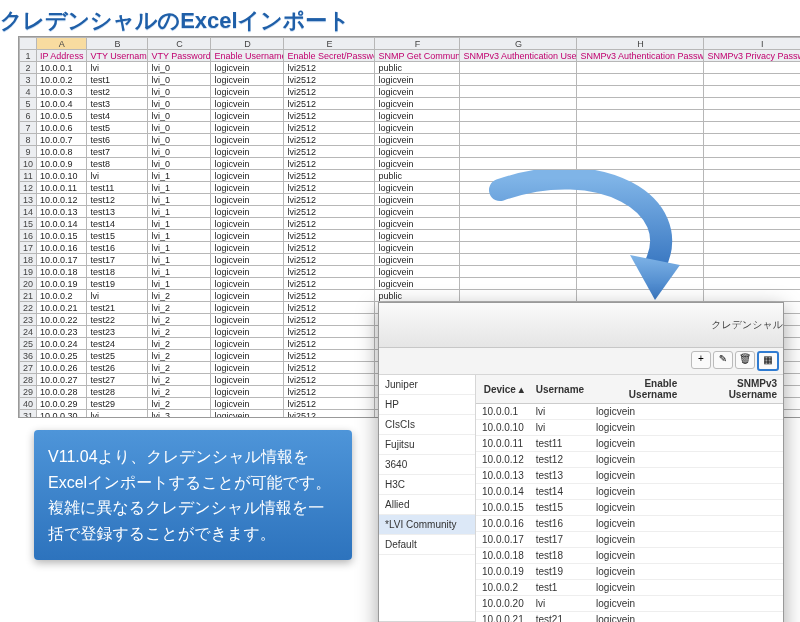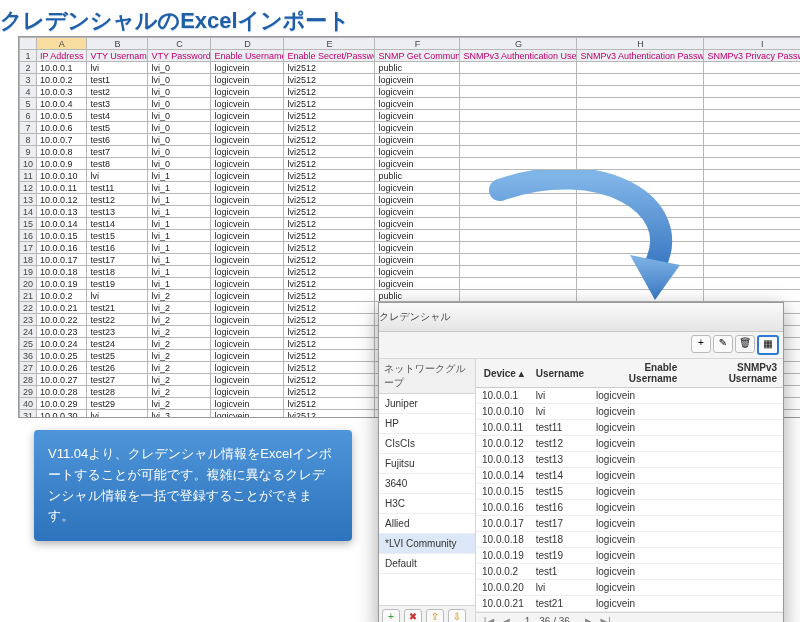--- a/index.html
+++ b/index.html
@@ -11,24 +11,24 @@
   .sheet th{background:#eceef1;color:#444;font-weight:normal;text-align:center}
   .sheet .rowh{background:#eceef1;color:#444;text-align:center;width:16px}
   .sheet .colhA{background:#f8dca0}
   .sheet thead th.col{color:#c0006e}
   .sheet td{color:#222}
   .sheet-wrap{max-height:380px;overflow:hidden}
   
   .arrow{position:absolute;left:480px;top:170px;width:220px;height:140px}
   .arrow svg{width:100%;height:100%}
   
-  .callout{position:absolute;left:34px;top:430px;width:290px;padding:14px 14px;background:linear-gradient(#4e95d9,#2d73bd);color:#fff;font-size:13px;line-height:1.6;border-radius:4px;box-shadow:0 3px 8px rgba(0,0,0,.3)}
+  .callout{position:absolute;left:34px;top:430px;width:290px;padding:14px 14px;background:linear-gradient(#4e95d9,#2d73bd);color:#fff;font-size:16px;line-height:1.6;border-radius:4px;box-shadow:0 3px 8px rgba(0,0,0,.3)}
   
   .dlg{position:absolute;left:378px;top:302px;width:404px;border:1px solid #999;background:#f4f4f4;box-shadow:0 6px 20px rgba(0,0,0,.35);font-size:10px}
-  .dlg-title{text-align:left;background:linear-gradient(#fafafa,#e5e5e5);border-bottom:1px solid #c7c7c7;padding:7px 0;color:#444}
+  .dlg-title{text-align:right;background:linear-gradient(#fafafa,#e5e5e5);border-bottom:1px solid #c7c7c7;padding:15px 0;color:#444}
   .dlg-body{display:flex;background:#fff}
   .side{width:96px;border-right:1px solid #d6d6d6;display:flex;flex-direction:column}
   .side-h{background:#f0f0f0;border-bottom:1px solid #d6d6d6;padding:3px 5px;color:#555}
   .side-list{flex:1;overflow:auto}
   .side-list div{padding:4px 6px;border-bottom:1px solid #eee;color:#333;cursor:pointer}
   .side-list div.sel{background:#dce8f7}
   .side-tools{border-top:1px solid #d6d6d6;background:#f2f2f2;display:flex;gap:4px;padding:3px}
   .side-tools span{display:inline-block;width:16px;height:16px;border:1px solid #bbb;border-radius:3px;background:#fafafa;text-align:center;line-height:14px}
   .main{flex:1;display:flex;flex-direction:column}
   .toolbar{display:flex;justify-content:flex-end;gap:2px;padding:3px 4px;background:#f4f4f4;border-bottom:1px solid #d6d6d6}
@@ -459,21 +459,20 @@
 <div class="dlg">
   <div class="dlg-title">クレデンシャル</div>
   <div class="toolbar">
     <span>+</span>
     <span>✎</span>
     <span>🗑</span>
     <span class="hl">▦</span>
   </div>
   <div class="dlg-body">
     <div class="side">
-      <div class="side-h">ネットワークグループ</div>
       <div class="side-list" id="side-list">
           <div>Juniper</div>
           <div>HP</div>
           <div>CIsCIs</div>
           <div>Fujitsu</div>
           <div>3640</div>
           <div>H3C</div>
           <div>Allied</div>
           <div class="sel">*LVI Community</div>
           <div>Default</div>

